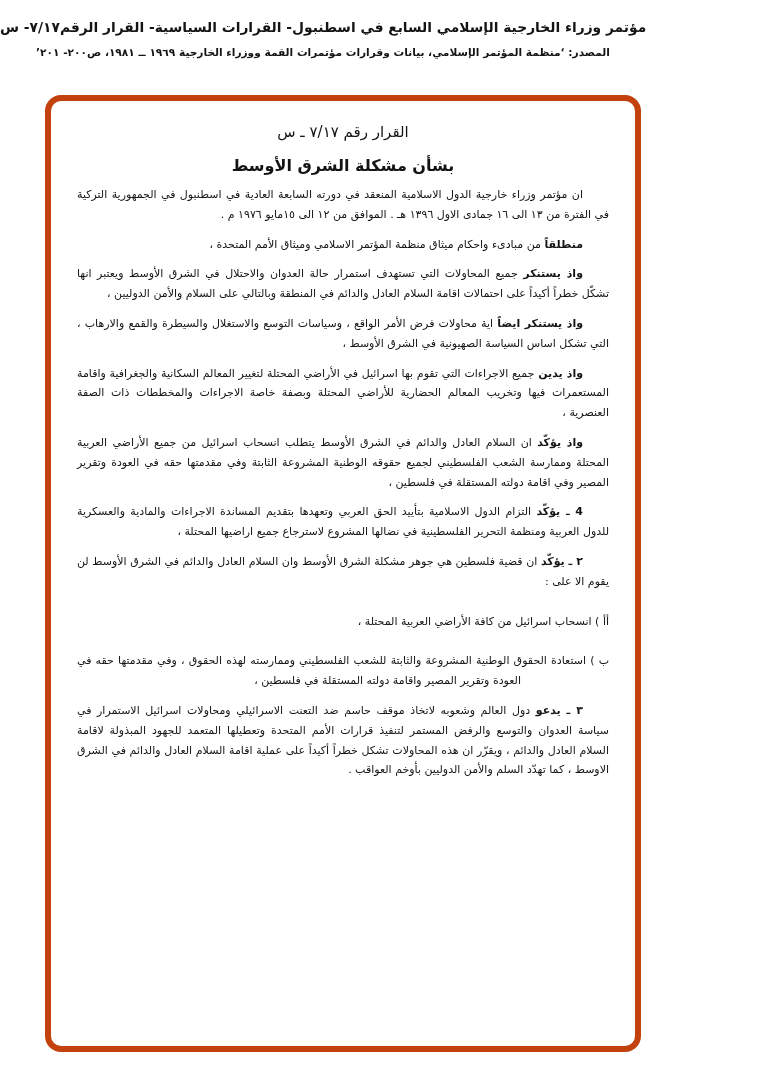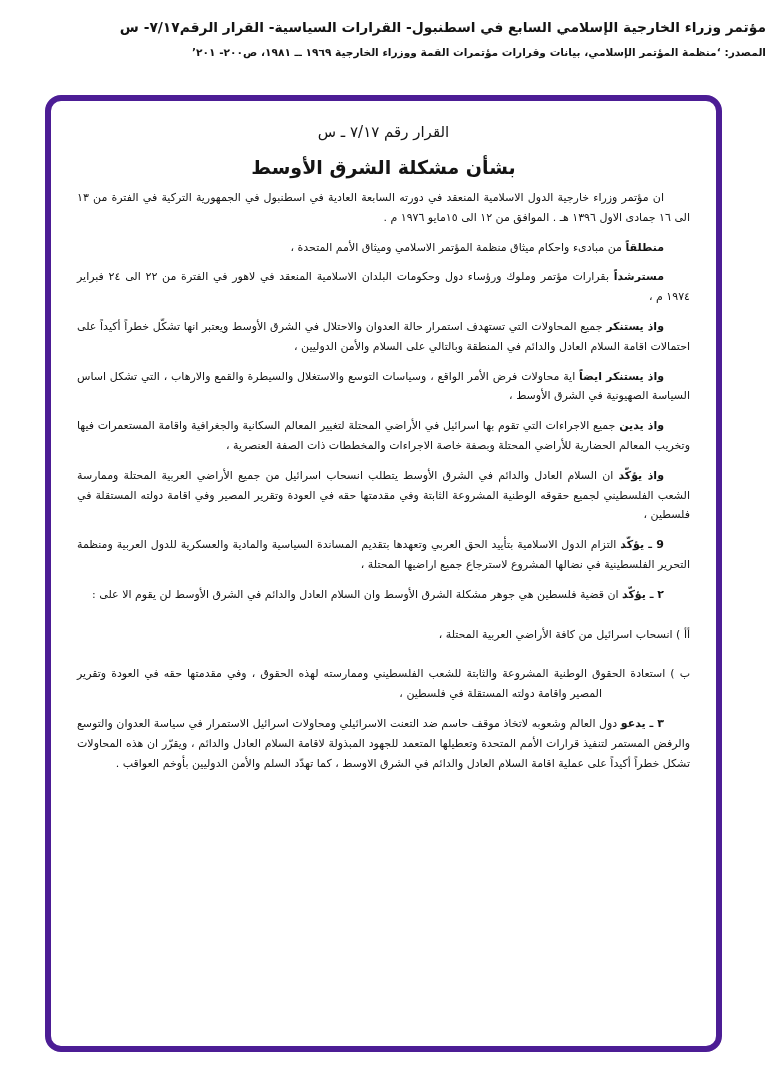--- a/index.html
+++ b/index.html
@@ -6,41 +6,41 @@
   body {
     width: 766px; height: 1084px;
     background: #ffffff;
     color: #141414;
     font-family: "DejaVu Sans", sans-serif;
     position: relative;
     overflow: hidden;
   }
   .page { position: absolute; inset: 0; direction: rtl; }
 
-  .header { text-align: right; padding-top: 19px; }
+  .header { text-align: left; padding-top: 19px; }
   .header-line1 {
     font-size: 13.8px; font-weight: bold; white-space: nowrap;
     letter-spacing: -0.2px;
   }
   .header-line2 {
     font-size: 10.6px; font-weight: bold; white-space: nowrap;
     margin-top: 11px; letter-spacing: -0.1px; padding-left: 36px;
   }
 
   .doc-box {
     position: absolute; left: 45px; top: 95px;
-    width: 677px; height: 957px; box-sizing: border-box;
-    border: 6px solid #4c1d95; border-radius: 16px;
+    width: 596px; height: 957px; box-sizing: border-box;
+    border: 6px solid #c2410c; border-radius: 16px;
     padding: 14px 26px 8px 26px;
     overflow: hidden;
     background: #ffffff;
   }
 
   .doc-title { text-align: center; font-size: 15px; margin: 8px 0 0; }
-  .doc-subtitle { text-align: center; font-size: 19px; font-weight: bold; margin: 15px 0 4px; }
+  .doc-subtitle { text-align: center; font-size: 16px; font-weight: bold; margin: 15px 0 4px; }
 
   .para {
     font-size: 11px; line-height: 1.8;
     text-align: justify;
     margin: 10px 0 0;
   }
   .para .lead { font-weight: bold; }
   .indent { text-indent: 26px; }
   .tight { margin-top: 20px; text-indent: 0; }
   .hang { padding-right: 88px; text-indent: -88px; }
@@ -56,32 +56,31 @@
   </div>
 
   <div class="doc-box">
     <div class="doc-title">القرار رقم ٧/١٧ ـ س</div>
     <div class="doc-subtitle">بشأن مشكلة الشرق الأوسط</div>
 
     <p class="para indent"><b class="lead"></b><span>ان مؤتمر وزراء خارجية الدول الاسلامية المنعقد في دورته السابعة العادية في اسطنبول في الجمهورية التركية في الفترة من ١٣ الى ١٦ جمادى الاول ١٣٩٦ هـ . الموافق من ١٢ الى ١٥مايو ١٩٧٦ م .</span></p>
 
     <p class="para indent"><b class="lead">منطلقاً</b><span> من مبادىء واحكام ميثاق منظمة المؤتمر الاسلامي وميثاق الأمم المتحدة ،</span></p>
 
-    <p class="para indent"><b class="lead">مسترشداً</b><span> بقرارات مؤتمر وملوك ورؤساء دول وحكومات البلدان الاسلامية المنعقد في لاهور في الفترة من ٢٢ الى ٢٤ فبراير ١٩٧٤ م ،</span></p>
 
 
     <p class="para indent"><b class="lead">واذ يستنكر</b><span> جميع المحاولات التي تستهدف استمرار حالة العدوان والاحتلال في الشرق الأوسط ويعتبر انها تشكّل خطراً أكيداً على احتمالات اقامة السلام العادل والدائم في المنطقة وبالتالي على السلام والأمن الدوليين ،</span></p>
 
     <p class="para indent"><b class="lead">واذ يستنكر ايضاً</b><span> اية محاولات فرض الأمر الواقع ، وسياسات التوسع والاستغلال والسيطرة والقمع والارهاب ، التي تشكل اساس السياسة الصهيونية في الشرق الأوسط ،</span></p>
 
     <p class="para indent"><b class="lead">واذ يدين</b><span> جميع الاجراءات التي تقوم بها اسرائيل في الأراضي المحتلة لتغيير المعالم السكانية والجغرافية واقامة المستعمرات فيها وتخريب المعالم الحضارية للأراضي المحتلة وبصفة خاصة الاجراءات والمخططات ذات الصفة العنصرية ،</span></p>
 
     <p class="para indent"><b class="lead">واذ يؤكّد</b><span> ان السلام العادل والدائم في الشرق الأوسط يتطلب انسحاب اسرائيل من جميع الأراضي العربية المحتلة وممارسة الشعب الفلسطيني لجميع حقوقه الوطنية المشروعة الثابتة وفي مقدمتها حقه في العودة وتقرير المصير وفي اقامة دولته المستقلة في فلسطين ،</span></p>
 
-    <p class="para indent"><b class="lead">9 ـ يؤكّد</b><span> التزام الدول الاسلامية بتأييد الحق العربي وتعهدها بتقديم المساندة السياسية والمادية والعسكرية للدول العربية ومنظمة التحرير الفلسطينية في نضالها المشروع لاسترجاع جميع اراضيها المحتلة ،</span></p>
+    <p class="para indent"><b class="lead">4 ـ يؤكّد</b><span> التزام الدول الاسلامية بتأييد الحق العربي وتعهدها بتقديم المساندة الاجراءات والمادية والعسكرية للدول العربية ومنظمة التحرير الفلسطينية في نضالها المشروع لاسترجاع جميع اراضيها المحتلة ،</span></p>
 
     <p class="para indent"><b class="lead">٢ ـ يؤكّد</b><span> ان قضية فلسطين هي جوهر مشكلة الشرق الأوسط وان السلام العادل والدائم في الشرق الأوسط لن يقوم الا على :</span></p>
 
     <p class="para tight"><b class="lead"></b><span>أأ ) انسحاب اسرائيل من كافة الأراضي العربية المحتلة ،</span></p>
 
     <p class="para tight hang"><b class="lead"></b><span>ب ) استعادة الحقوق الوطنية المشروعة والثابتة للشعب الفلسطيني وممارسته لهذه الحقوق ، وفي مقدمتها حقه في العودة وتقرير المصير واقامة دولته المستقلة في فلسطين ،</span></p>
 
     <p class="para indent"><b class="lead">٣ ـ يدعو</b><span> دول العالم وشعوبه لاتخاذ موقف حاسم ضد التعنت الاسرائيلي ومحاولات اسرائيل الاستمرار في سياسة العدوان والتوسع والرفض المستمر لتنفيذ قرارات الأمم المتحدة وتعطيلها المتعمد للجهود المبذولة لاقامة السلام العادل والدائم ، ويقرّر ان هذه المحاولات تشكل خطراً أكيداً على عملية اقامة السلام العادل والدائم في الشرق الاوسط ، كما تهدّد السلم والأمن الدوليين بأوخم العواقب .</span></p>
   </div>
 

